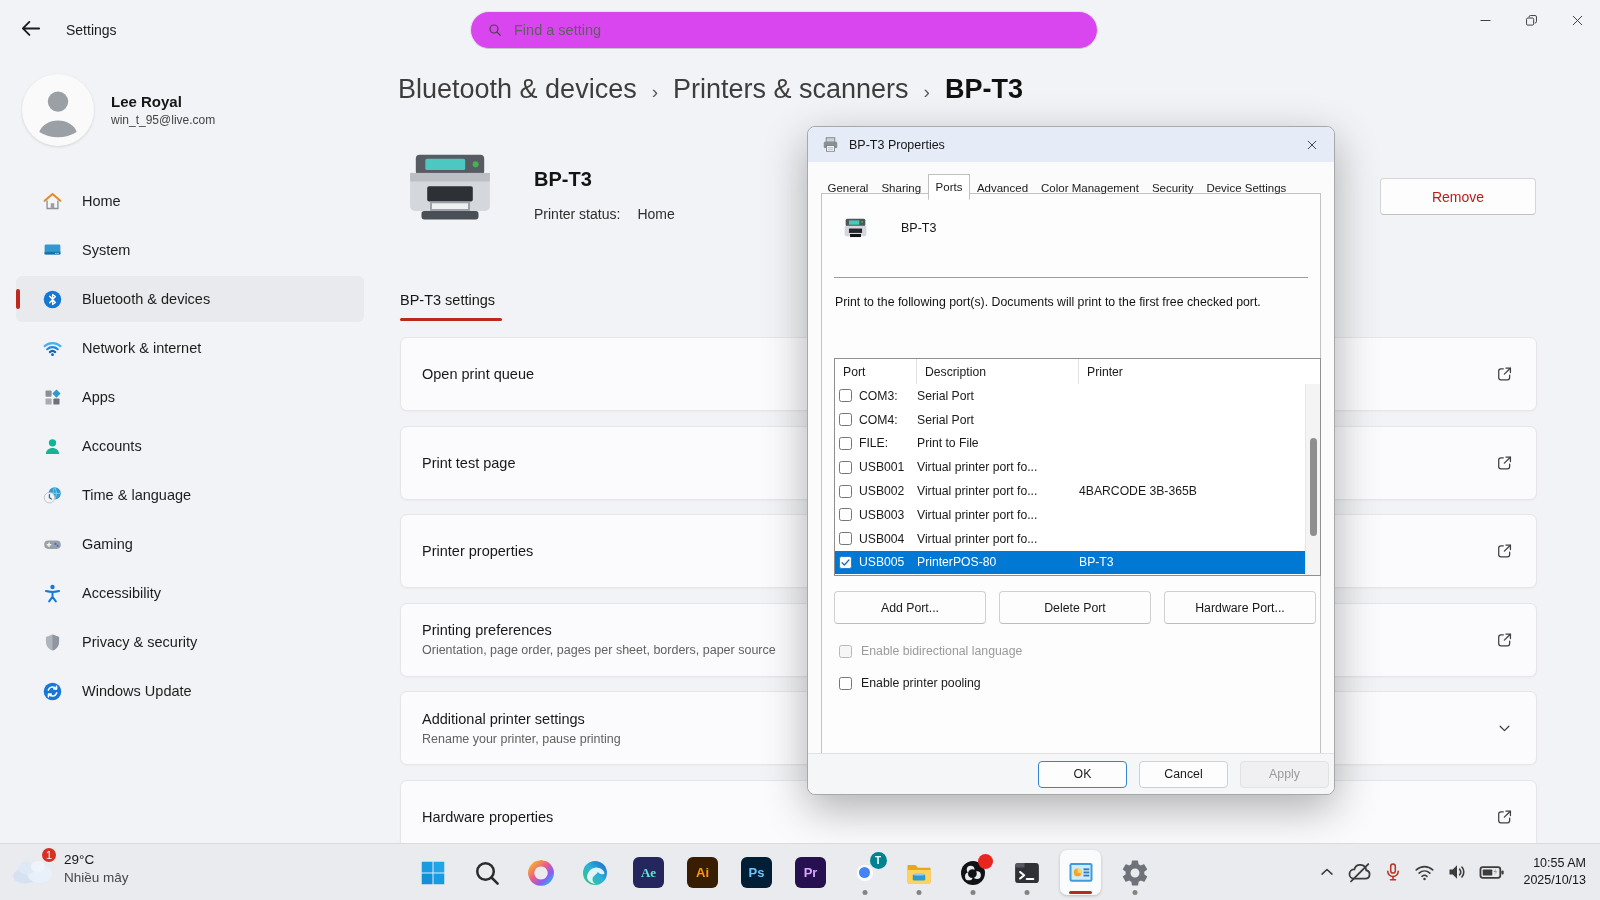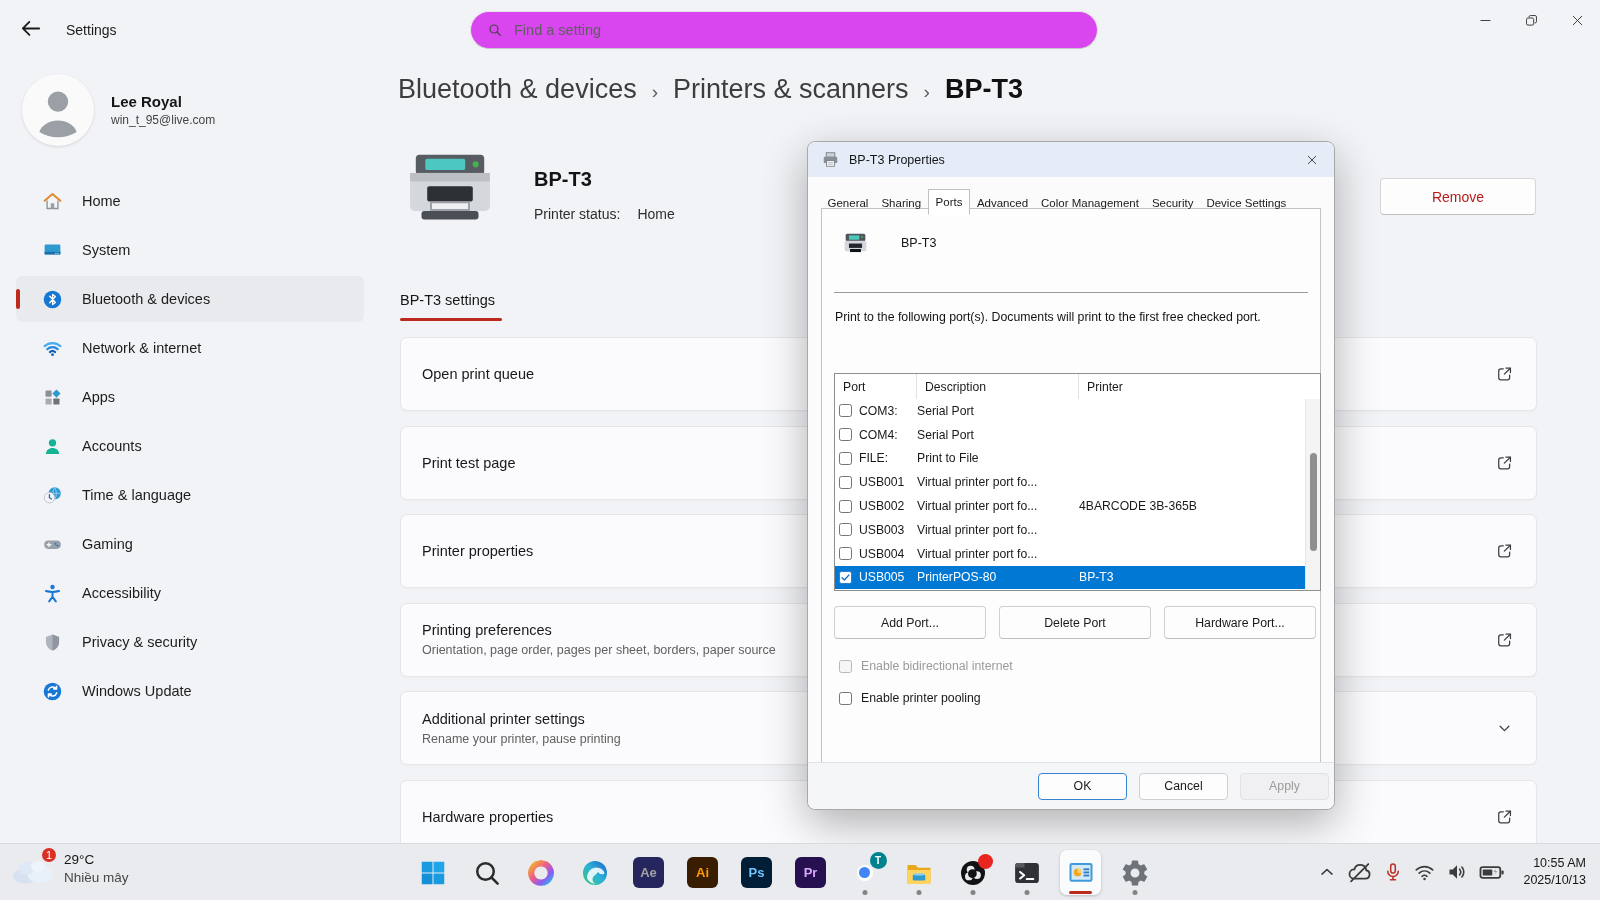--- a/index.html
+++ b/index.html
@@ -56,21 +56,21 @@
   .settings-tab-underline{width:102px;height:3px;border-radius:2px;background:var(--accent);margin-top:10px}
   .cards{position:absolute;left:4px;right:63px;top:277px}
   .card{position:relative;height:74px;margin-bottom:14.5px;background:#fbfbfd;border:1px solid #e6e6e8;
     border-radius:7px;display:flex;flex-direction:column;justify-content:center;padding-left:21px;
     box-shadow:0 1px 2px rgba(0,0,0,.03);cursor:pointer}
   .card-title{font-size:14.5px;color:#191919}
   .card-sub{font-size:12.5px;color:#616161;margin-top:5px}
   .card-trailing{position:absolute;right:22px;top:50%;transform:translateY(-50%);width:19px;height:19px}
 
   
-  .dialog{position:absolute;left:807px;top:141px;width:528px;height:669px;background:#fbfbfb;
+  .dialog{position:absolute;left:807px;top:126px;width:528px;height:669px;background:#fbfbfb;
     border:1px solid #a8a8a8;border-radius:8px;box-shadow:0 14px 44px rgba(0,0,0,.3);z-index:20}
   .dlg-titlebar{height:35px;background:var(--dlg-titlebar);border-radius:8px 8px 0 0;display:flex;
     align-items:center;padding-left:13px;gap:9px;font-size:12.5px;color:#161616}
   .dlg-title-icon{width:19px;height:19px}
   .dlg-close{position:absolute;right:8px;top:5px;width:28px;height:25px;display:flex;align-items:center;
     justify-content:center;color:#2e2e2e;cursor:pointer}
   .dlg-close .icon{width:14px;height:14px}
   .dlg-tabs{position:absolute;left:13px;top:46px;display:flex;align-items:flex-end;z-index:2}
   .dlg-tab{font-size:11.5px;color:#1a1a1a;padding:4px 5.5px;border:1px solid transparent;cursor:pointer;white-space:nowrap}
   .dlg-tab.active{background:#fff;border-color:#c0c0c0;border-bottom-color:#fff;padding:6px 7px;position:relative;top:1px}
@@ -93,21 +93,21 @@
   .cell-port{width:58px}.cell-desc{width:162px}.cell-printer{flex:1}
   .list-scroll{position:absolute;right:0;top:25px;bottom:0;width:15px;background:#f4f4f4;border-left:1px solid #e6e6e6}
   .list-thumb{position:absolute;left:4px;width:7px;top:54px;height:98px;border-radius:4px;background:#8f8f8f}
   .pp-btnrow{position:absolute;left:12px;top:397px;display:flex;gap:13px}
   .pbtn{width:152px;height:33px;background:#fdfdfd;border:1px solid #d0d0d0;border-bottom-color:#bdbdbd;
     border-radius:4px;font-size:12.3px;color:#1a1a1a;display:flex;align-items:center;justify-content:center;cursor:pointer}
   .pp-check{position:absolute;left:17px;display:flex;align-items:center;gap:9px;font-size:12.3px;color:#1a1a1a}
   .pp-check .cb{margin:0}
   .pp-check.disabled{color:#9b9b9b}
   .pp-check.disabled .cb{border-color:#b9b9b9;background:#f6f6f6}
-  .dlg-footer{position:absolute;left:0;right:0;bottom:0;height:47px;background:#f5f6f8;border-top:1px solid #e2e2e2;
+  .dlg-footer{position:absolute;left:0;right:0;bottom:0;height:41px;background:#f5f6f8;border-top:1px solid #e2e2e2;
     border-radius:0 0 8px 8px;display:flex;align-items:center;justify-content:flex-end;gap:12px;padding-right:5px}
   .fbtn{width:89px;height:27px;border-radius:4px;font-size:12.3px;display:flex;align-items:center;justify-content:center;cursor:pointer}
   .fbtn-ok{background:#fdfdfd;border:1.5px solid #3584d4;color:#1a1a1a}
   .fbtn-cancel{background:#fdfdfd;border:1px solid #d0d0d0;color:#1a1a1a}
   .fbtn-apply{background:#f0f0f2;border:1px solid #e2e2e3;color:#9b9b9b}
 
   
   .taskbar{position:absolute;left:0;bottom:0;right:0;height:57px;background:#e9ebee;border-top:1px solid #d8dadd;z-index:40}
   .weather{position:absolute;left:12px;top:7px;display:flex;align-items:center;gap:10px;cursor:pointer}
   .weather-cloud{position:relative;width:42px;height:32px}
@@ -530,21 +530,21 @@
     </div>
 
     <div class="pp-btnrow">
       <div class="pbtn">Add Port...</div>
       <div class="pbtn">Delete Port</div>
       <div class="pbtn">Hardware Port...</div>
     </div>
 
     <div class="pp-check disabled" style="top:450px">
       <span class="cb"></span>
-      <span>Enable bidirectional internet</span>
+      <span>Enable bidirectional language</span>
     </div>
     <div class="pp-check" style="top:482px">
       <span class="cb"></span>
       <span>Enable printer pooling</span>
     </div>
   </div>
 
   <div class="dlg-footer">
     <div class="fbtn fbtn-ok">OK</div>
     <div class="fbtn fbtn-cancel">Cancel</div>
@@ -612,21 +612,21 @@
                 <stop offset=".5" stop-color="#2bb3d8"></stop>
                 <stop offset="1" stop-color="#1b63c9"></stop>
               </linearGradient>
             </defs>
             <circle cx="12" cy="12" r="9.6" fill="url(#edg)"></circle>
             <path d="M5.6 15.2c.5-4.7 4.1-7.8 8.2-7.5 3.3.2 5.5 2.3 5.8 4.6-1.7 1.2-4.6.8-5.2-1.3-1.4 2.7-5 3.4-4.3 6.9.3 1.5 1.4 2.4 2.8 2.9-4-.2-7-2.5-7.3-5.6z" fill="#f2faff" opacity=".92"></path>
           </svg>
         </span>
       </div>
       <div class="tb-app">
-        <div class="tile" style="background: rgb(38, 38, 94); color: #a3a3a3;">Ae</div>
+        <div class="tile" style="background: rgb(38, 38, 94); color: #5eead4; font-family: Liberation Serif, serif;">Ae</div>
       </div>
       <div class="tb-app">
         <div class="tile" style="background: rgb(57, 29, 0); color: rgb(255, 154, 0);">Ai</div>
       </div>
       <div class="tb-app">
         <div class="tile" style="background: rgb(0, 30, 54); color: rgb(111, 196, 255);">Ps</div>
       </div>
       <div class="tb-app">
         <div class="tile" style="background: rgb(39, 16, 79); color: rgb(216, 169, 255);">Pr</div>
       </div>

